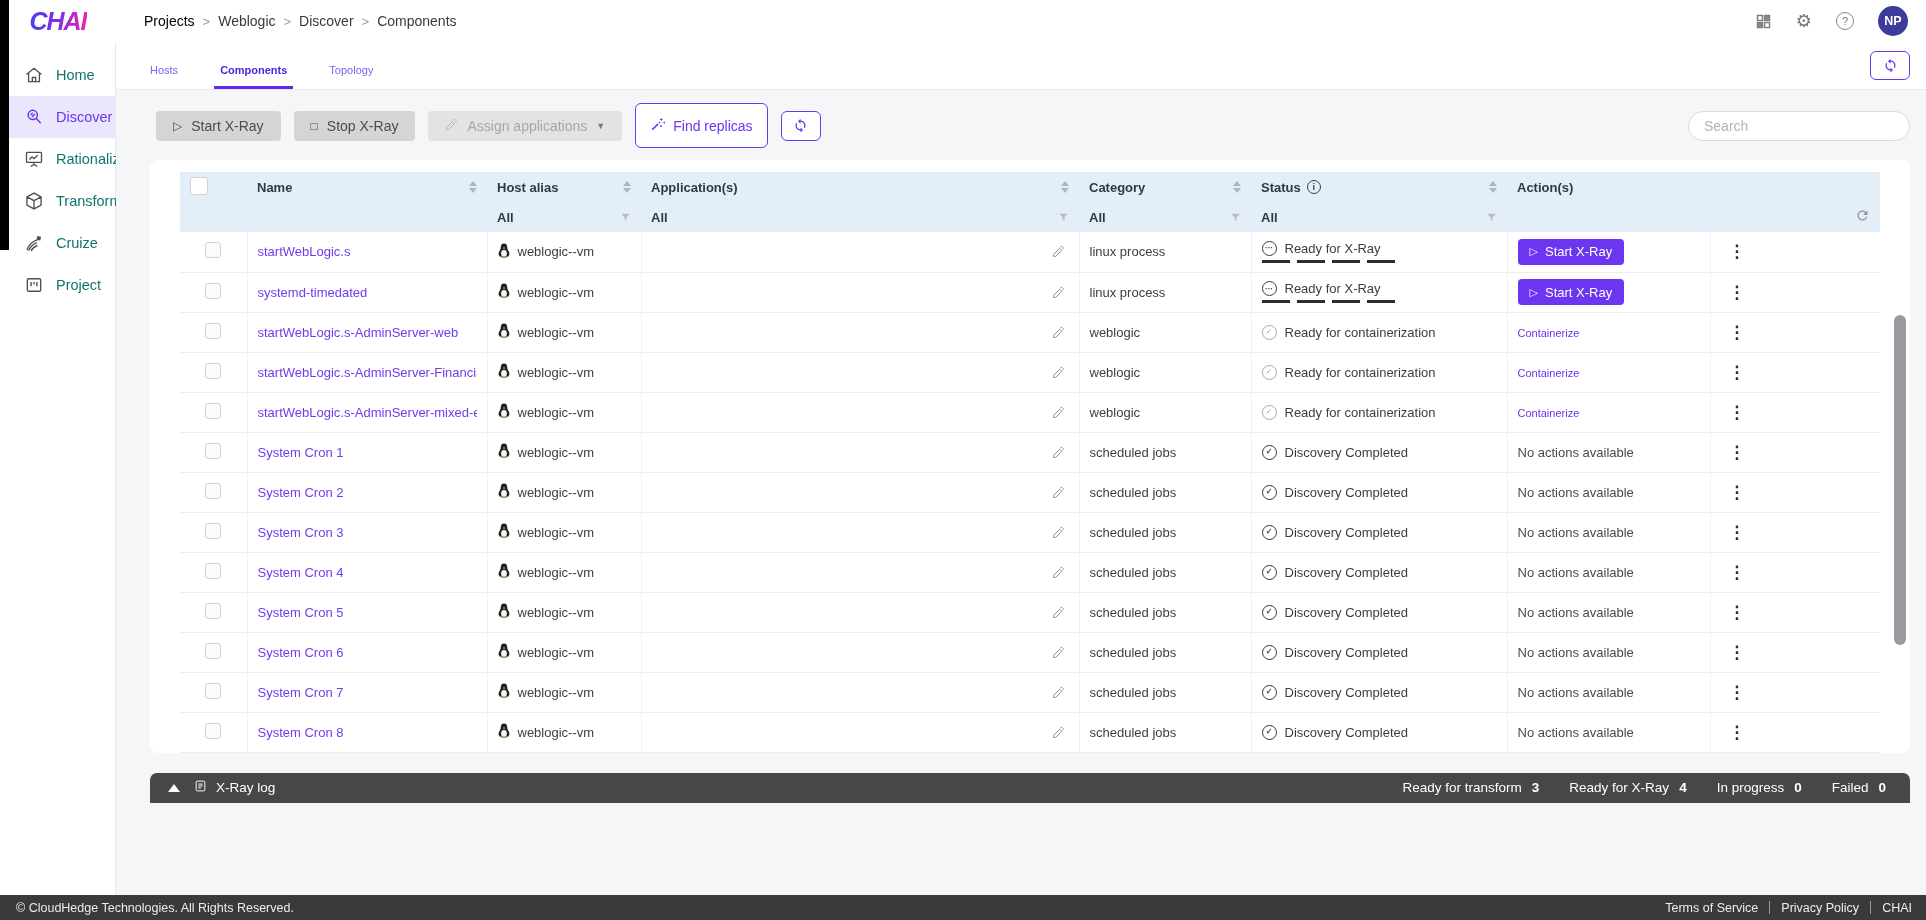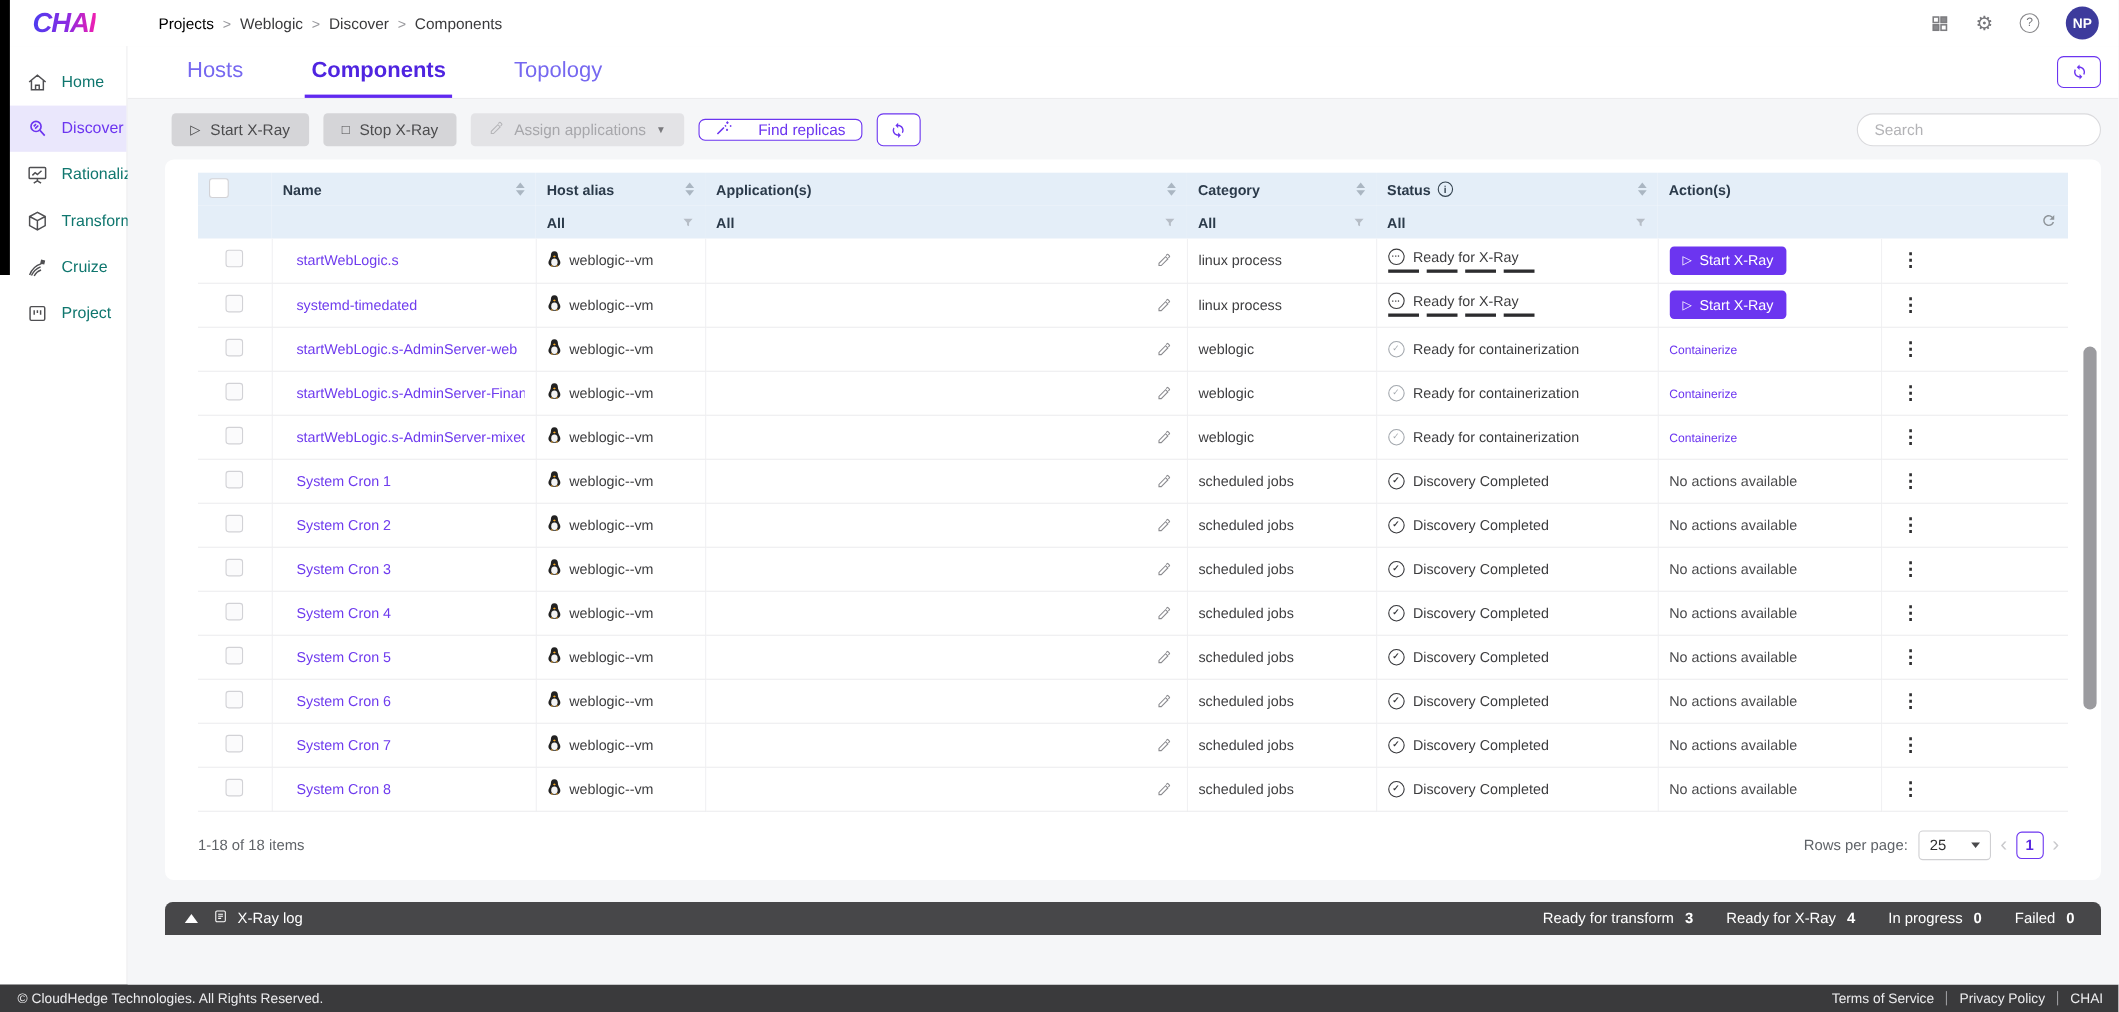--- a/index.html
+++ b/index.html
@@ -26,33 +26,33 @@
   
   .sidebar { width:116px; background:#fff; border-right:1px solid #e9e9eb; padding-top:12px; flex:0 0 116px; }
   .side-item { display:flex; align-items:center; gap:12px; height:42px; padding-left:20px; border-left:4px solid transparent; font-size:14.5px; color:#0f766e; cursor:pointer; }
   .side-item .sic { width:20px; height:20px; color:#4f4f52; flex:0 0 20px; }
   .side-item.active { background:#eae7fc; border-left-color:#6c35f0; color:#6c35f0; }
   .side-item.active .sic { color:#6c35f0; }
 
   
   .content { flex:1; background:#f5f6f8; position:relative; min-width:0; }
   .tabbar { height:48px; background:#fff; border-bottom:1px solid #ececee; display:flex; align-items:flex-end; padding:0 16px 0 28px; }
-  .tab { padding:0 6px 13px; margin-right:30px; font-size:20px; color:#7668f0; cursor:pointer;margin-left:20px; }
+  .tab { padding:0 6px 13px; margin-right:30px; font-size:11px; color:#7668f0; cursor:pointer; }
   .tab.active { color:#4f24e0; font-weight:bold; border-bottom:3px solid #6029f0; padding-bottom:10px; }
   .tab-refresh { margin-left:auto; align-self:center; width:40px; height:29px; border:1px solid #6c35f0; border-radius:6px; background:#fff; color:#6c35f0; display:flex; align-items:center; justify-content:center; cursor:pointer; }
 
   .chips-row { display:flex; gap:11px; padding:14px 0 0 40px; }
   .chip { display:flex; align-items:center; gap:9px; background:#fff; border:1px solid #e3e3e6; border-radius:15px; height:28px; padding:0 15px; font-size:13.5px; color:#3b3b3d; cursor:pointer; }
   .radio { width:13px; height:13px; border:1.5px solid #98989c; border-radius:50%; }
 
   .toolbar { display:flex; align-items:center; gap:13px; padding:13px 16px 0 40px; }
   .btn-gray { height:30px; border:none; border-radius:4px; background:#d5d5d8; color:#4c4c4e; font-size:14px; display:flex; align-items:center; gap:9px; padding:0 17px; }
   .btn-gray.lighter { background:#e3e3e6; color:#a7a7ab; }
   .btn-gray .bico { font-size:12px; }
-  .btn-outline { height:20px; border:1px solid #6c35f0; border-radius:6px; background:#fff; color:#6c35f0; font-size:14px; display:flex; align-items:center; gap:24px; padding:0 14px; cursor:pointer; }
+  .btn-outline { height:45px; border:1px solid #6c35f0; border-radius:6px; background:#fff; color:#6c35f0; font-size:14px; display:flex; align-items:center; gap:8px; padding:0 14px; cursor:pointer; }
   .icon-btn { width:40px; height:30px; border:1px solid #6c35f0; border-radius:6px; background:#fff; color:#6c35f0; display:flex; align-items:center; justify-content:center; cursor:pointer; }
   .search { margin-left:auto; width:222px; height:30px; border:1px solid #dadadd; border-radius:15px; background:#fff; padding:0 15px; font-size:14px; color:#333; font-family:"Liberation Sans", sans-serif; }
   .search::placeholder { color:#b3b3b6; }
 
   
   .card { margin:12px 16px 0 34px; background:#fff; border-radius:8px; padding:12px 30px 0 30px; }
   table { width:100%; border-collapse:collapse; table-layout:fixed; }
   col.c0{width:67px} col.c1{width:240px} col.c2{width:154px} col.c3{width:438px}
   col.c4{width:172px} col.c5{width:256px} col.c6{width:203px} col.c7{width:170px}
   thead th, thead td { background:#e4eef8; height:30px; font-size:13px; color:#2b3a4a; text-align:left; font-weight:bold; padding:0 10px; }
@@ -62,21 +62,21 @@
   .sort .up { border-bottom:5px solid #aab6c2; }
   .sort .dn { border-top:5px solid #aab6c2; }
   .hdr-label { display:flex; gap:6px; }
   .info-circ { width:14px; height:14px; border:1.4px solid #33424f; border-radius:50%; font-size:9px; display:inline-flex; align-items:center; justify-content:center; font-weight:bold; color:#33424f; }
   .checkbox { display:inline-block; width:16px; height:16px; border:1px solid #d2d2d6; border-radius:3px; background:#fbfbfc; cursor:pointer; }
   .hdr-check { width:18px; height:18px; background:#fff; }
   .funnel { flex:0 0 auto; }
   tbody td { height:40px; border-bottom:1px solid #ededef; border-right:1px solid #f1f1f3; font-size:13px; color:#3d3d3f; padding:0 10px; background:#fff; vertical-align:middle; }
   tbody td:last-child { border-right:none; }
   td.c-check { text-align:center; }
-  .name-link { color:#6f3cee; text-decoration:none; cursor:pointer; display:block; white-space:nowrap; overflow:hidden;margin-left:12px; }
+  .name-link { color:#6f3cee; text-decoration:none; cursor:pointer; display:block; white-space:nowrap; overflow:hidden; }
   .host-cell { display:flex; align-items:center; gap:8px; white-space:nowrap; }
   .app-cell { display:flex; justify-content:flex-end; padding-right:4px; }
   .pencil { cursor:pointer; display:inline-flex; }
   .status-line { display:flex; align-items:center; gap:8px; white-space:nowrap; }
   .sicon { width:15px; height:15px; border:1.4px solid currentColor; border-radius:50%; display:inline-flex; align-items:center; justify-content:center; flex:0 0 15px; }
   .sicon::after { font-size:8px; line-height:1; }
   .sicon.pending { color:#3c3c3e; } .sicon.pending::after { content:"···"; letter-spacing:0; font-weight:bold; }
   .sicon.ready { color:#a3a8ae; } .sicon.ready::after { content:"✓"; }
   .sicon.done { color:#35363a; } .sicon.done::after { content:"✓"; font-weight:bold; }
   .stepper { display:flex; gap:7px; margin-top:4px; }
@@ -888,33 +888,20 @@
                 <td>
                   
                   
                   <span class="no-action">No actions available</span>
                 </td>
                 <td><span class="kebab">⋮</span></td>
               </tr>
             </tbody>
         </table>
 
-        <div class="pager">
-          <span>1-18 of 18 items</span>
-          <div class="pager-right">
-            <span>Rows per page:</span>
-            <div class="select-box">
-              <span>25</span>
-              <span class="sel-caret"></span>
-            </div>
-            <span class="pg-arrow">‹</span>
-            <span class="page-box">1</span>
-            <span class="pg-arrow">›</span>
-          </div>
-        </div>
       </div>
 
       <div class="xray-bar">
         <span class="collapse-tri"></span>
         <span class="xlog-title">
           <span><svg width="13" height="14" viewBox="0 0 24 24" fill="none" stroke="#fff" stroke-width="1.8">
                 <rect x="4" y="3" width="16" height="18" rx="2"></rect>
                 <path d="M8 8.5h8M8 12h8M8 15.5h5"></path>
               </svg></span>
           <span>X-Ray log</span>

